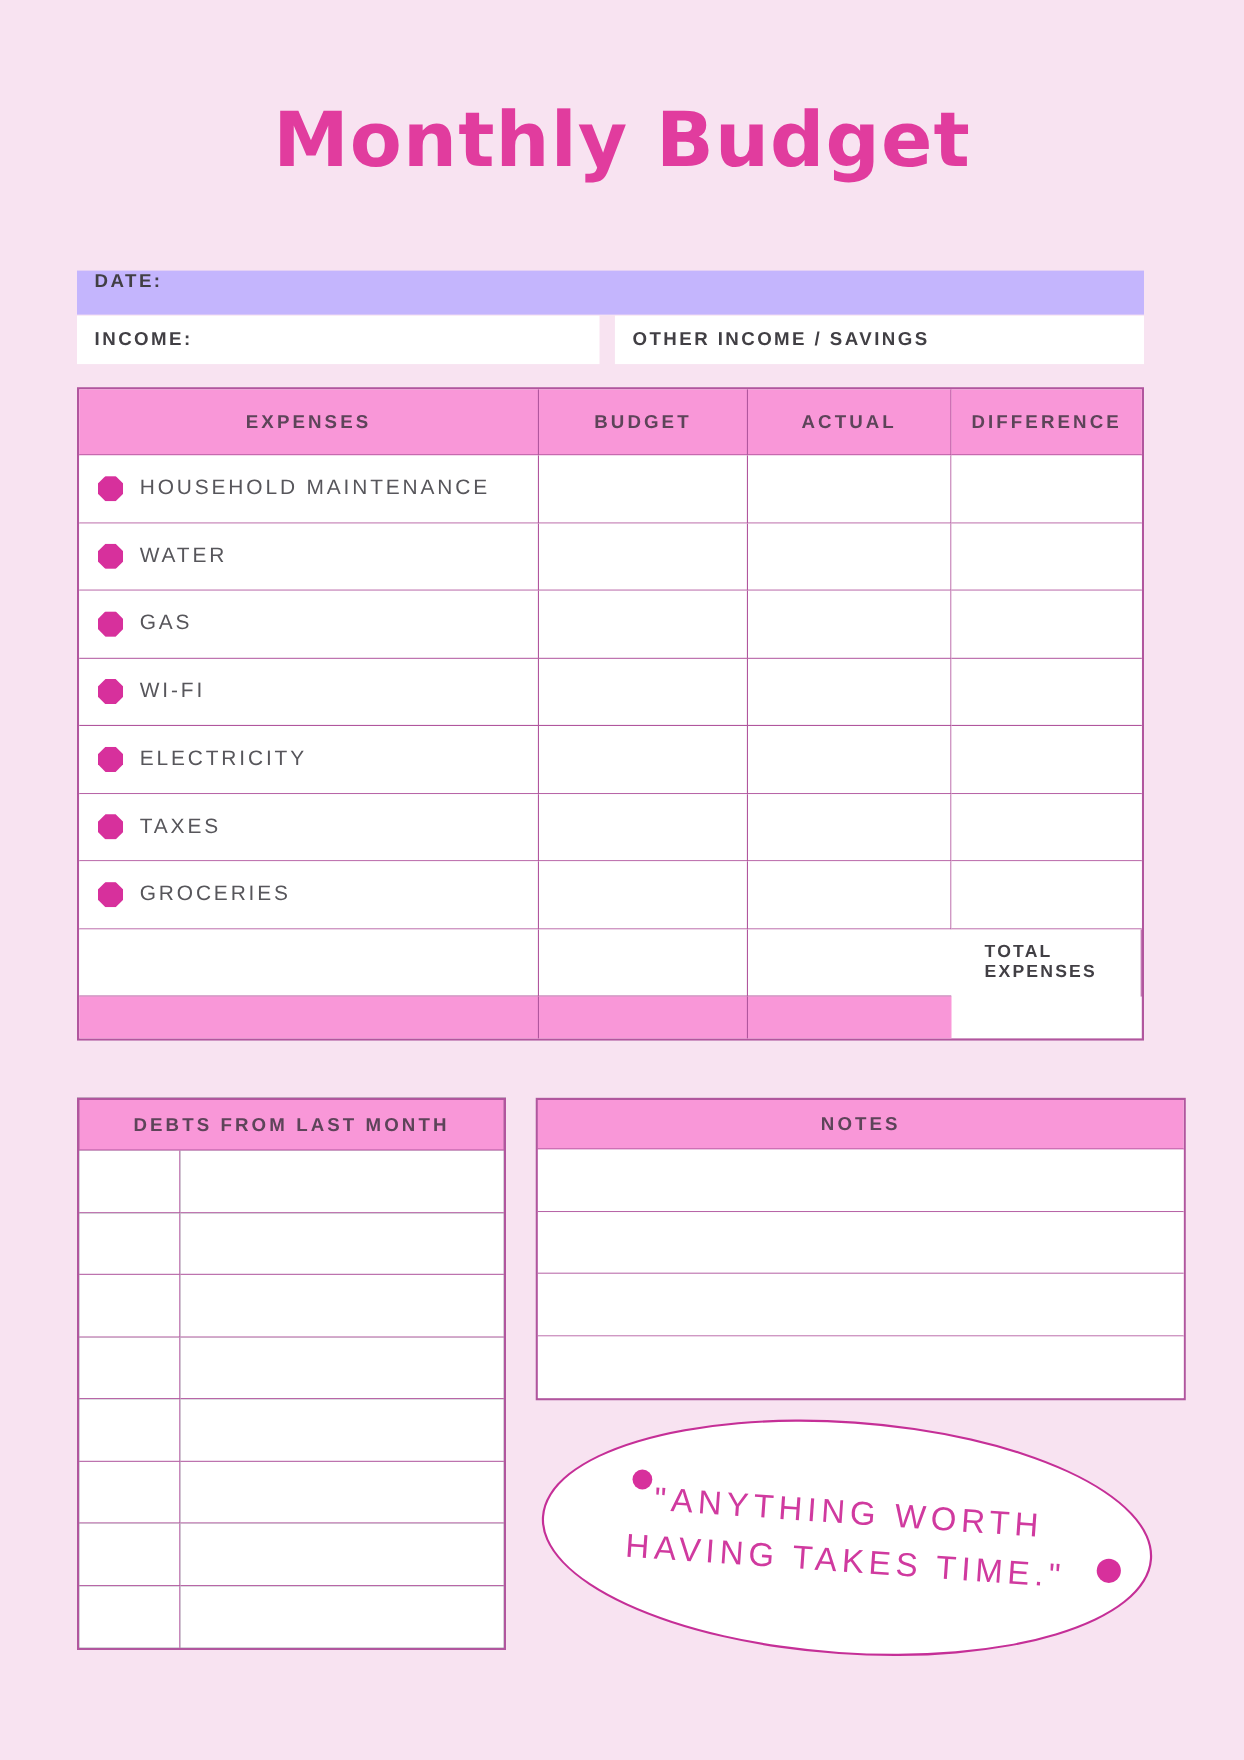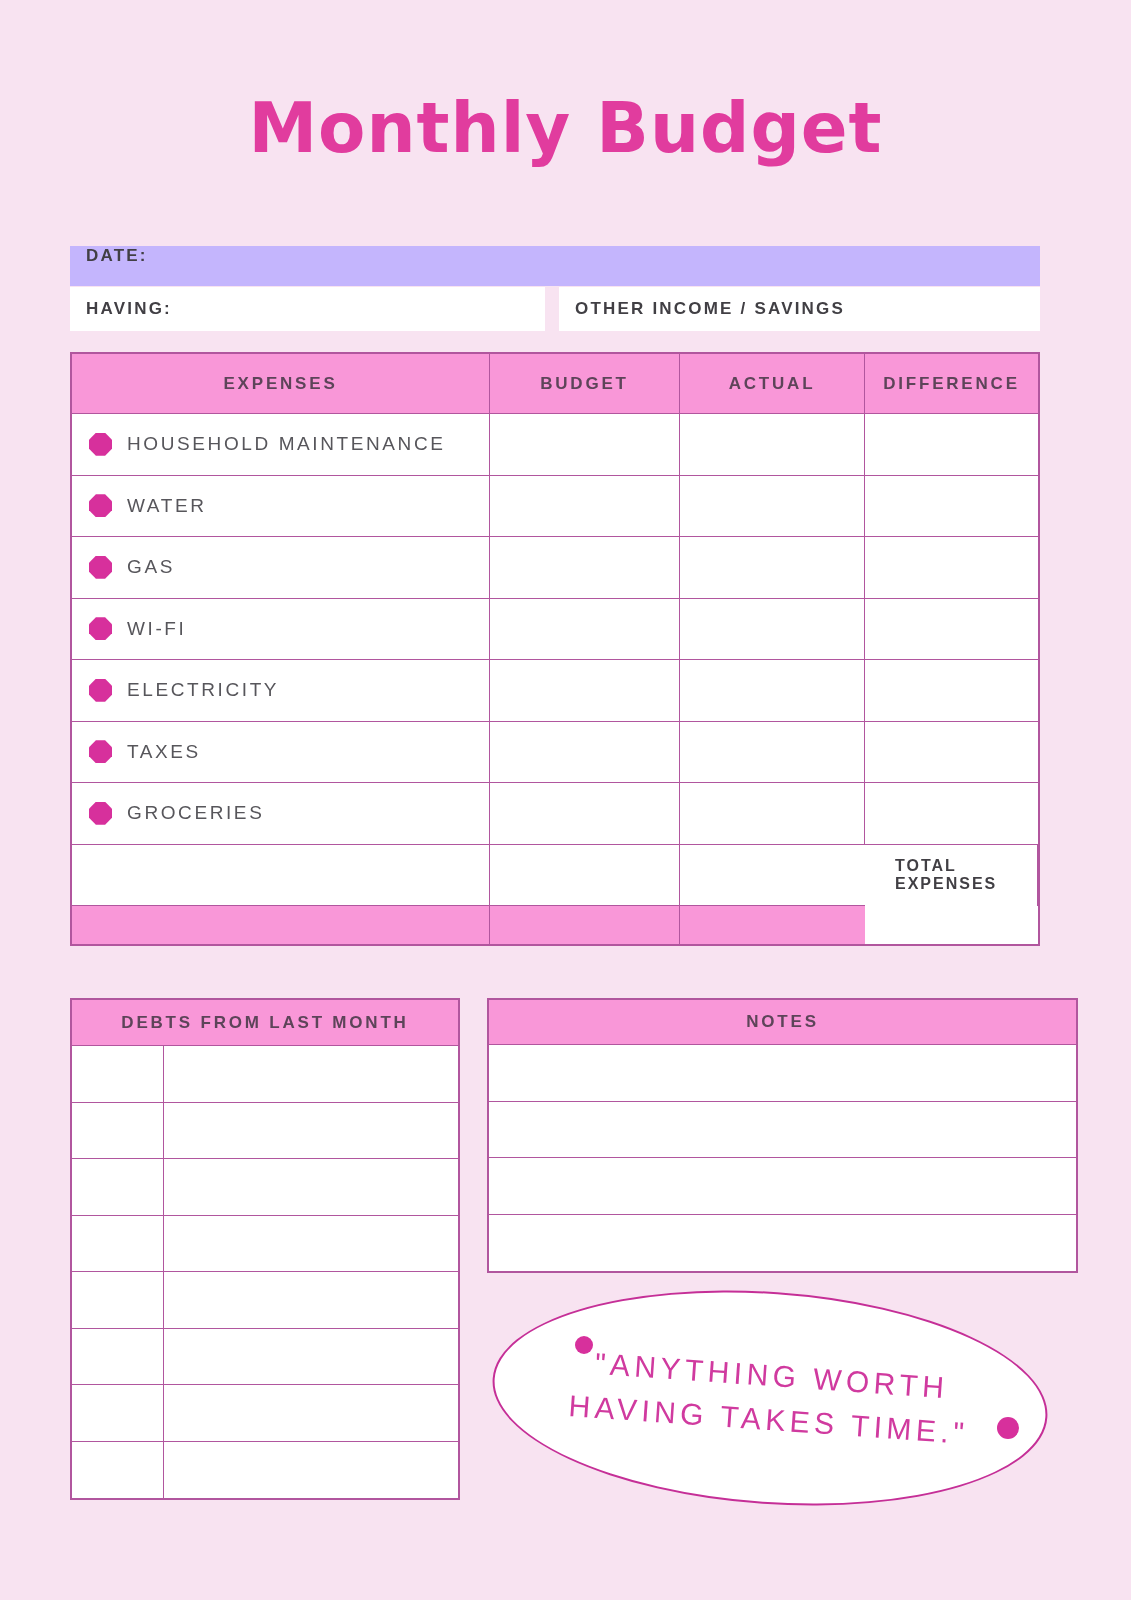--- a/index.html
+++ b/index.html
@@ -125,21 +125,21 @@
 
 <div class="page">
 
   <div class="title">Monthly Budget</div>
 
   <div class="date-bar">
     <span class="field-label">DATE:</span>
   </div>
 
   <div class="income-box left">
-    <span class="field-label">HAVING:</span>
+    <span class="field-label">INCOME:</span>
   </div>
   <div class="income-box right">
     <span class="field-label">OTHER INCOME / SAVINGS</span>
   </div>
 
   <div class="main-table">
     <div class="cell head-cell">EXPENSES</div>
     <div class="cell head-cell">BUDGET</div>
     <div class="cell head-cell">ACTUAL</div>
     <div class="cell head-cell last-col">DIFFERENCE</div>

